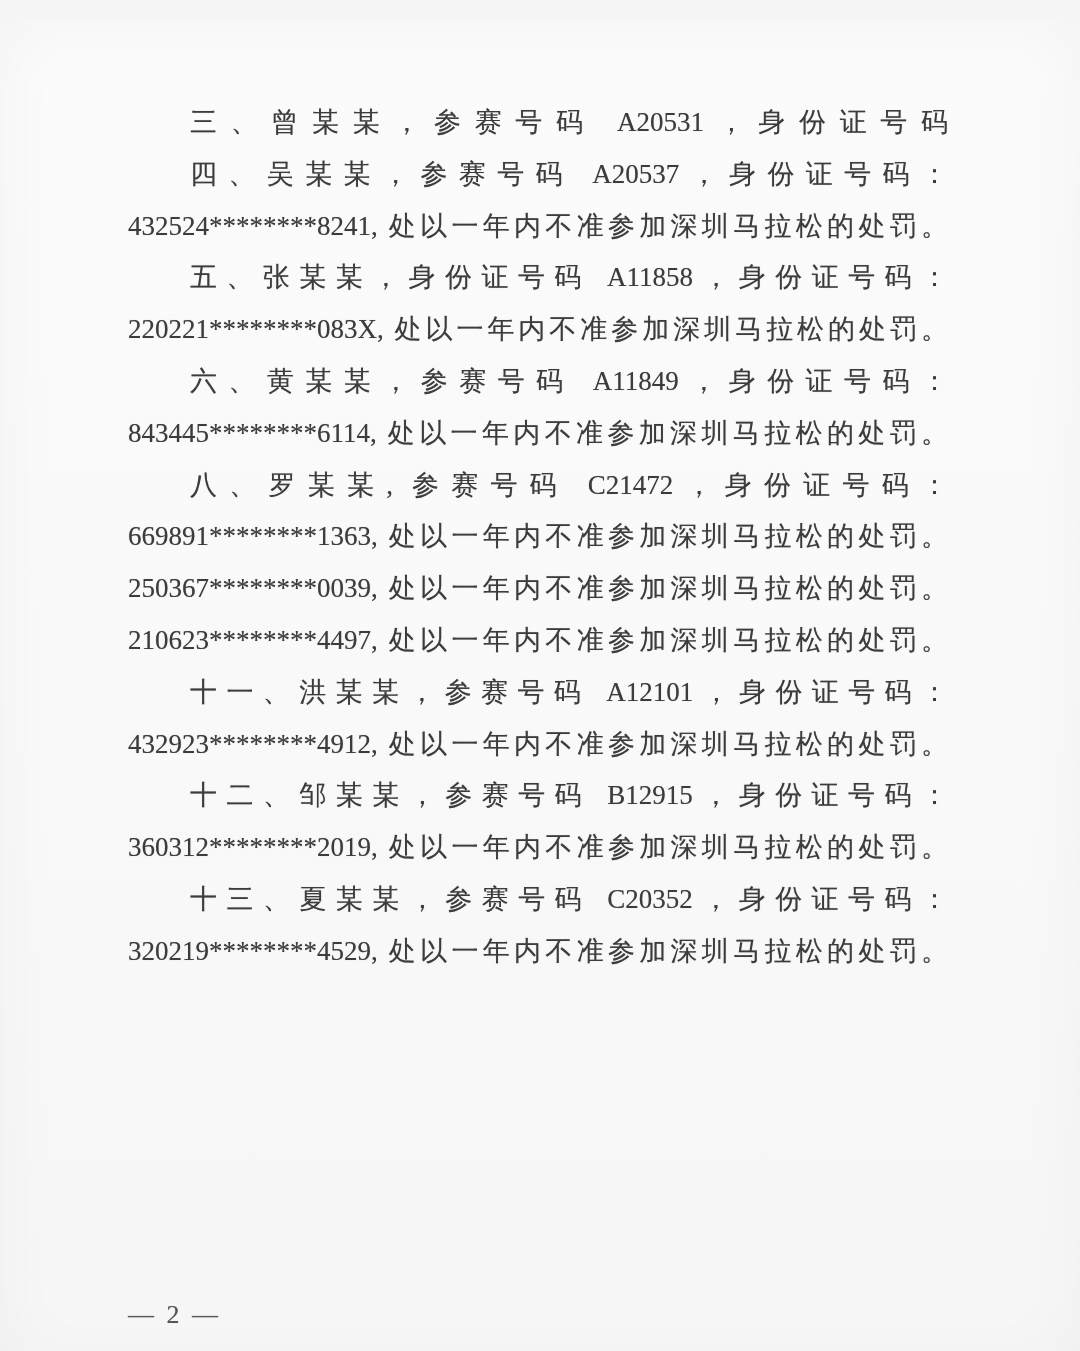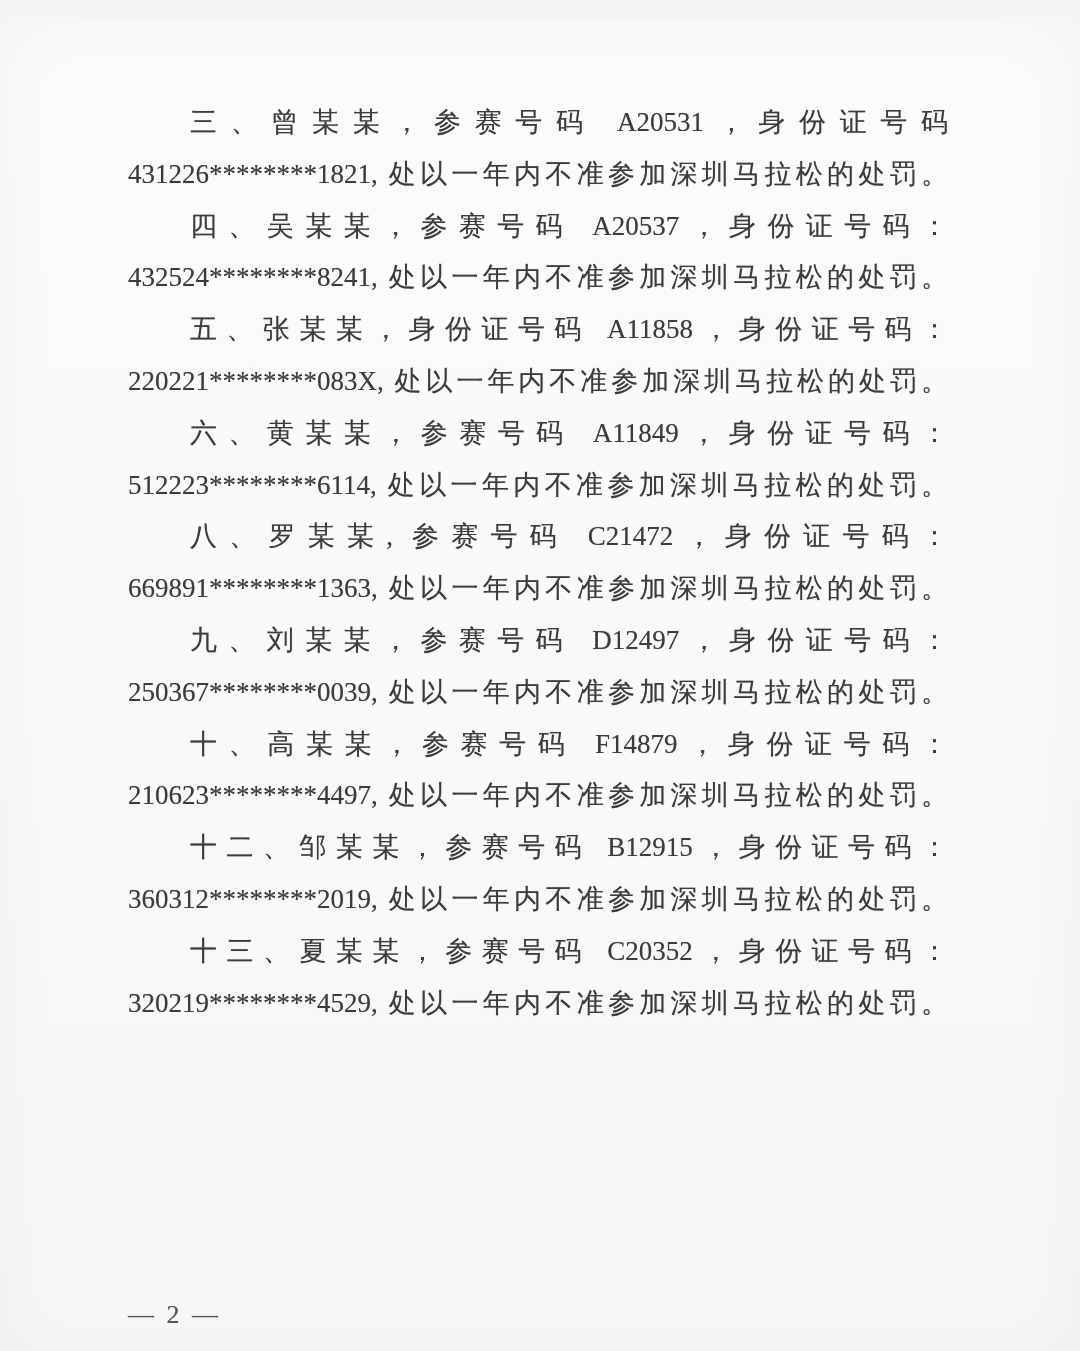--- a/index.html
+++ b/index.html
@@ -52,56 +52,57 @@
   }
 </style>
 </head>
 <body>
 
 <div class="page">
   <div class="doc-body">
 
     <div class="entry">
       <div class="line first">三、曾某某，参赛号码 A20531，身份证号码</div>
-      <div class="line">431226********1821, 处以一年内不准参加深圳马拉松的处罚。</div>
     </div>
 
     <div class="entry">
       <div class="line first">四、吴某某，参赛号码 A20537，身份证号码：</div>
       <div class="line">432524********8241, 处以一年内不准参加深圳马拉松的处罚。</div>
     </div>
 
     <div class="entry">
       <div class="line first">五、张某某，身份证号码 A11858，身份证号码：</div>
       <div class="line">220221********083X, 处以一年内不准参加深圳马拉松的处罚。</div>
     </div>
 
     <div class="entry">
       <div class="line first">六、黄某某，参赛号码 A11849，身份证号码：</div>
-      <div class="line">512223********6114, 处以一年内不准参加深圳马拉松的处罚。</div>
+      <div class="line">843445********6114, 处以一年内不准参加深圳马拉松的处罚。</div>
     </div>
 
     <div class="entry">
     </div>
 
     <div class="entry">
       <div class="line first">八、罗某某, 参赛号码 C21472，身份证号码：</div>
       <div class="line">669891********1363, 处以一年内不准参加深圳马拉松的处罚。</div>
     </div>
 
     <div class="entry">
-      <div class="line first">九、刘某某，参赛号码 D12497，身份证号码：</div>
       <div class="line">250367********0039, 处以一年内不准参加深圳马拉松的处罚。</div>
     </div>
 
     <div class="entry">
-      <div class="line first">十、高某某，参赛号码 F14879，身份证号码：</div>
       <div class="line">210623********4497, 处以一年内不准参加深圳马拉松的处罚。</div>
     </div>
 
+    <div class="entry">
+      <div class="line first">十一、洪某某，参赛号码 A12101，身份证号码：</div>
+      <div class="line">432923********4912, 处以一年内不准参加深圳马拉松的处罚。</div>
+    </div>
 
     <div class="entry">
       <div class="line first">十二、邹某某，参赛号码 B12915，身份证号码：</div>
       <div class="line">360312********2019, 处以一年内不准参加深圳马拉松的处罚。</div>
     </div>
 
     <div class="entry">
       <div class="line first">十三、夏某某，参赛号码 C20352，身份证号码：</div>
       <div class="line">320219********4529, 处以一年内不准参加深圳马拉松的处罚。</div>
     </div>

